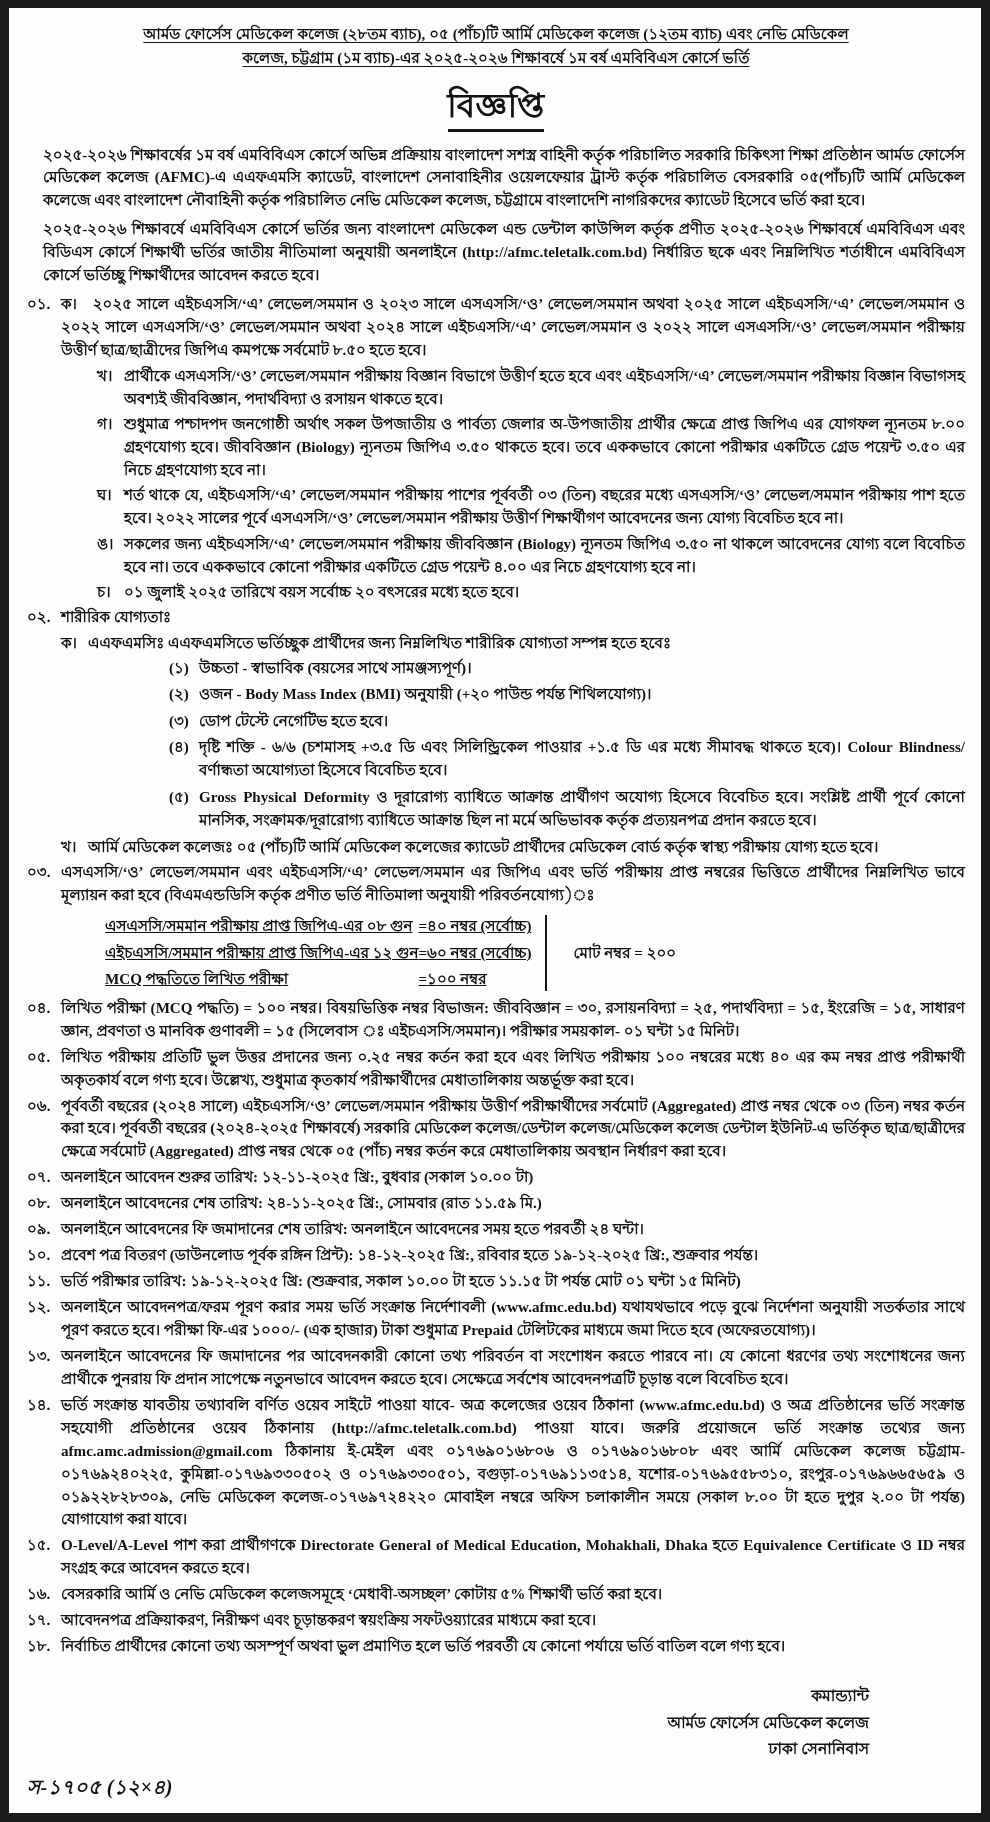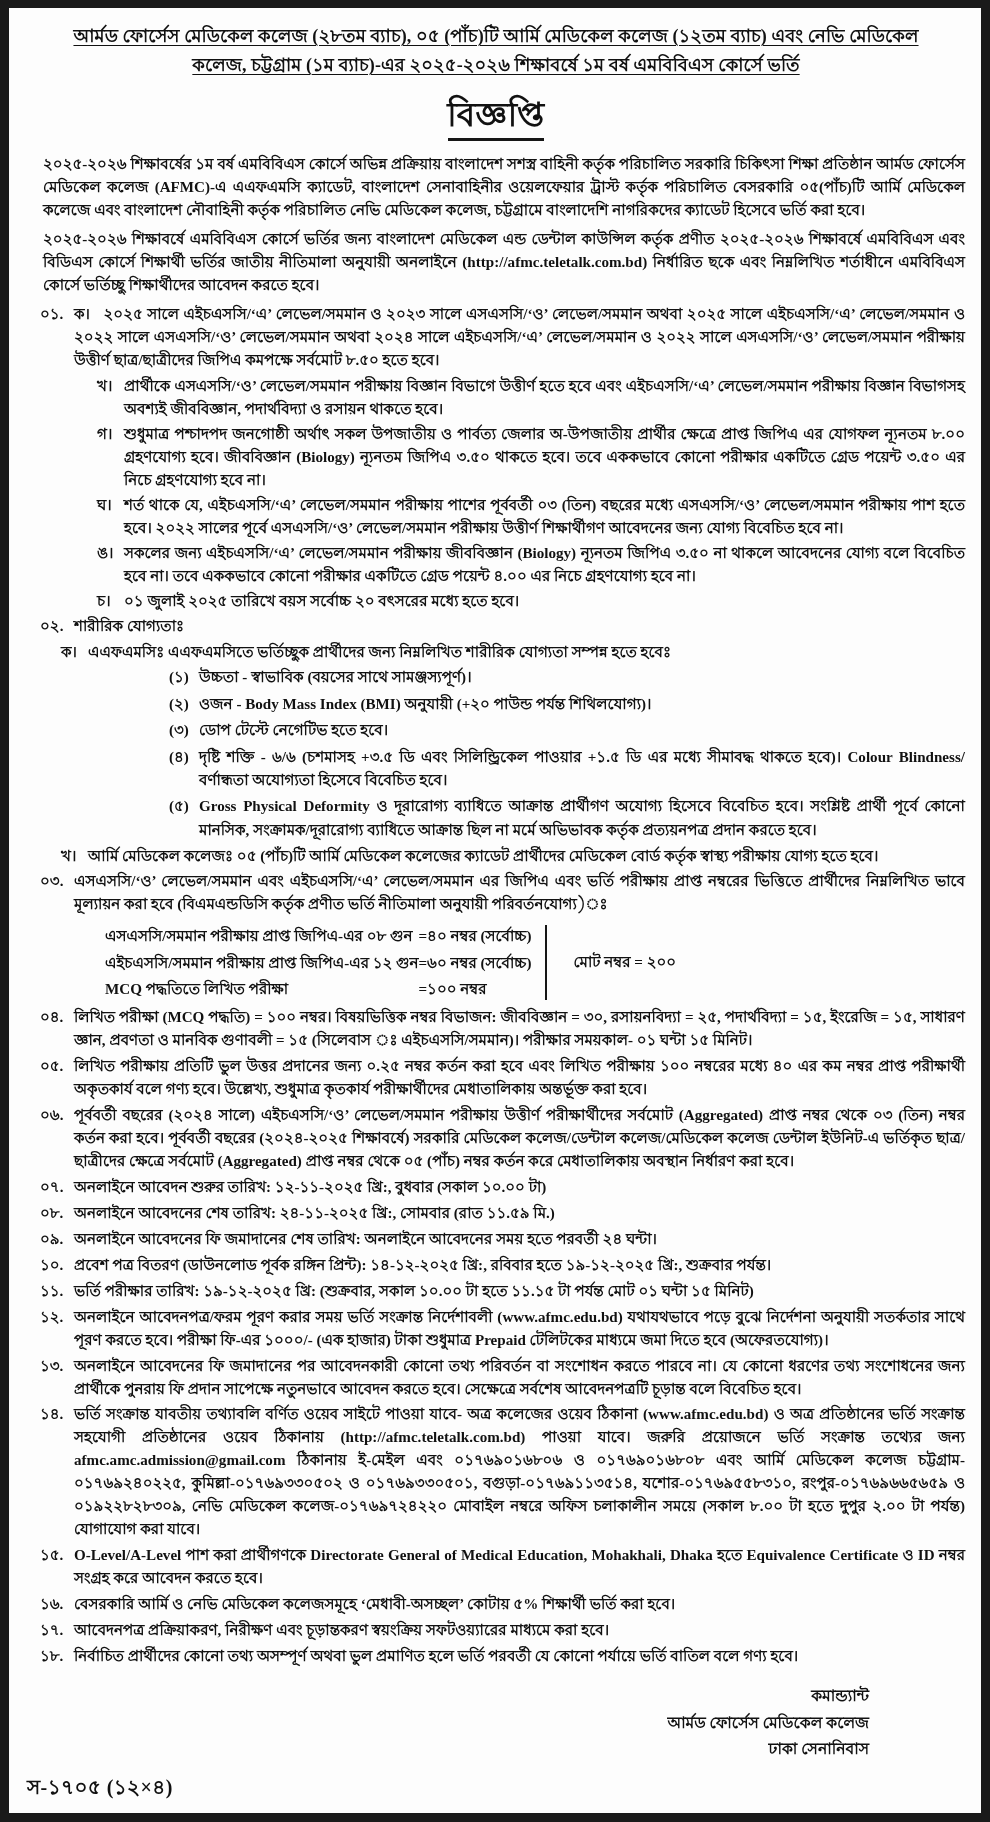--- a/index.html
+++ b/index.html
@@ -32,21 +32,21 @@
   }
 
   
   .header-block {
     text-align: center;
     margin-bottom: 6px;
   }
   .header-line {
     display: block;
     font-weight: bold;
-    font-size: 18px;
+    font-size: 15px;
     line-height: 1.62;
     letter-spacing: .1px;
     text-decoration: underline;
     text-underline-offset: 3px;
     text-decoration-thickness: 1.4px;
     white-space: nowrap;
   }
   .header-line.second {
     white-space: normal;
   }
@@ -80,21 +80,20 @@
   }
 
   
   .clause {
     display: flex;
     align-items: flex-start;
     font-size: 15.1px;
     line-height: 1.52;
     font-weight: bold;
     margin-bottom: 3px;
-    margin-left: 13px;
   }
   .clause-num {
     flex: 0 0 auto;
     min-width: 30px;
     padding-right: 4px;
   }
   .clause-body {
     flex: 1 1 auto;
     text-align: justify;
     text-justify: inter-word;
@@ -152,20 +151,21 @@
   .marks-table {
     border-collapse: collapse;
     font-size: 15.1px;
     font-weight: bold;
   }
   .marks-table td {
     padding: 1px 0;
     line-height: 1.62;
     vertical-align: top;
     white-space: nowrap;
+    text-decoration: underline;
   }
   .mk-label { padding-right: 56px; }
   .mk-eq    { padding-right: 10px; }
   .mk-val   { }
   .marks-divider {
     width: 2px;
     background: #161616;
     margin: 2px 26px 2px 14px;
   }
   .marks-total {
@@ -186,20 +186,21 @@
     line-height: 1.68;
     margin-top: 7px;
   }
   .signature span { display: block; }
 
   .ref-row {
     margin-top: 10px;
     font-size: 20px;
     font-weight: bold;
     letter-spacing: .4px;
+    font-style: italic;
   }
 </style>
 </head>
 <body>
 
 <div id="notice-frame">
 
   <div class="header-block">
     <span class="header-line">আর্মড ফোর্সেস মেডিকেল কলেজ (২৮তম ব্যাচ), ০৫ (পাঁচ)টি আর্মি মেডিকেল কলেজ (১২তম ব্যাচ) এবং নেভি মেডিকেল</span>
     <span class="header-line second">কলেজ, চট্টগ্রাম (১ম ব্যাচ)-এর ২০২৫-২০২৬ শিক্ষাবর্ষে ১ম বর্ষ এমবিবিএস কোর্সে ভর্তি</span>

